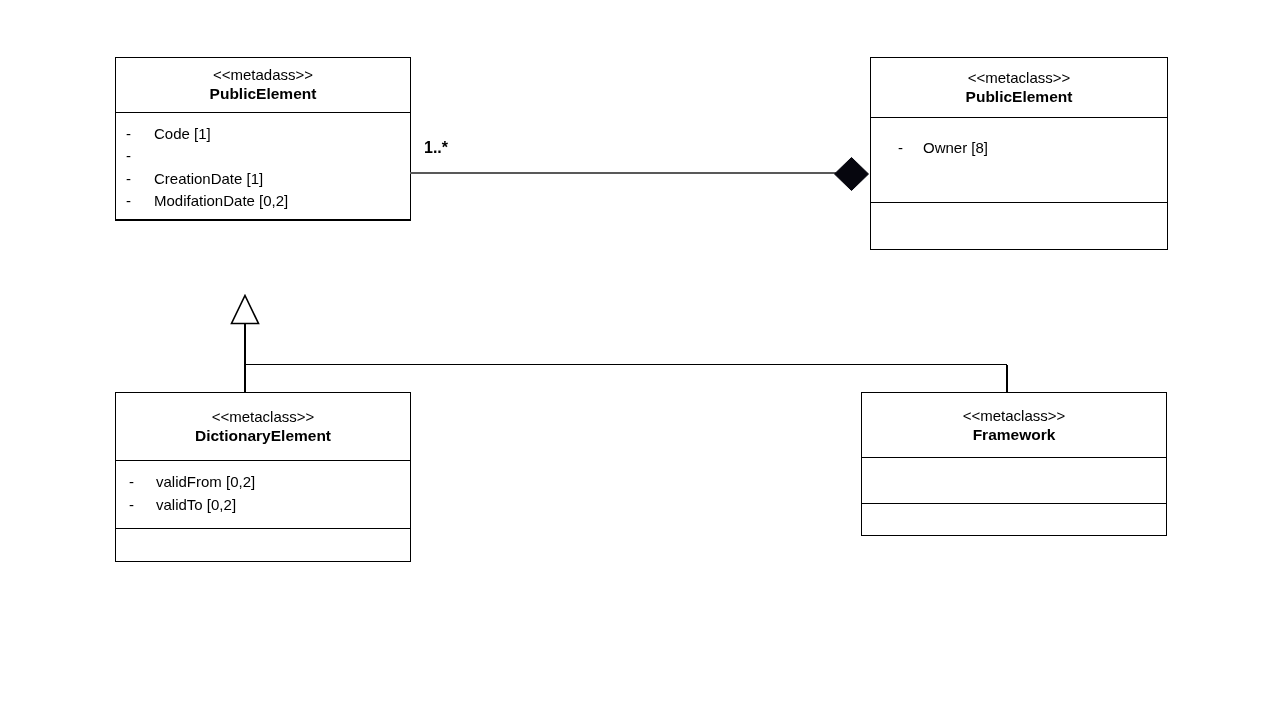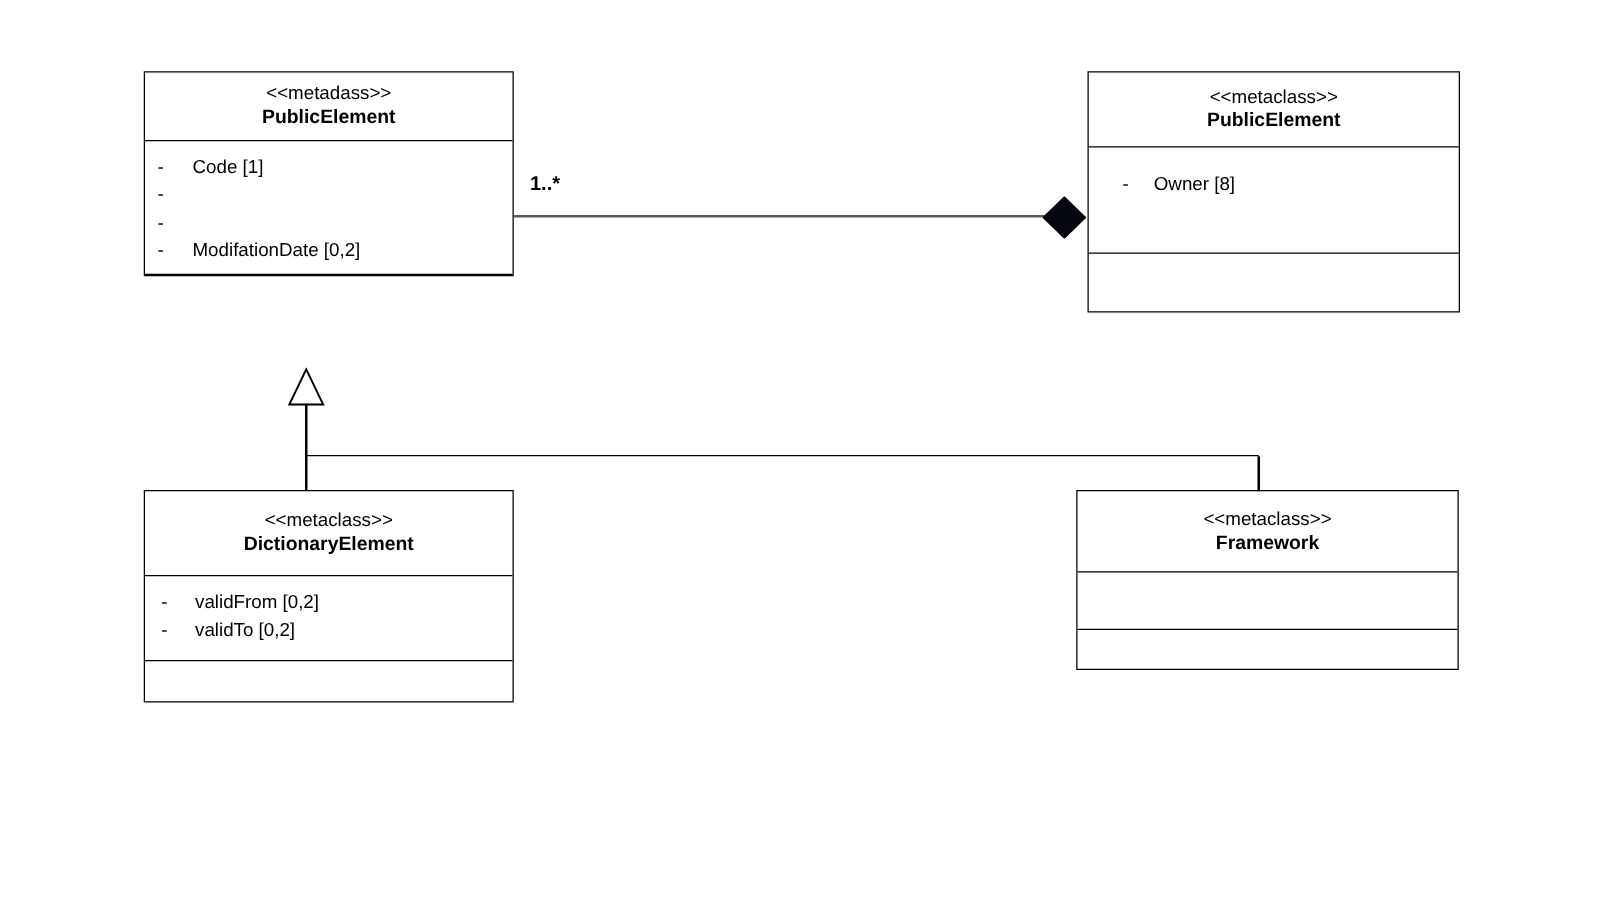--- a/index.html
+++ b/index.html
@@ -98,20 +98,21 @@
     <div class="attrs">
       <div class="row">
         <span class="vis">-</span>
         <span class="attr-text">Code [1]</span>
       </div>
       <div class="row">
         <span class="vis">-</span>
       </div>
       <div class="row">
         <span class="vis">-</span>
+        <span class="attr-text">CreationDate [1]</span>
       </div>
       <div class="row">
         <span class="vis">-</span>
         <span class="attr-text">ModifationDate [0,2]</span>
       </div>
     </div>
     <div class="ops"></div>
   </div>
 
   <div class="uml-class" id="box-datapoint">

